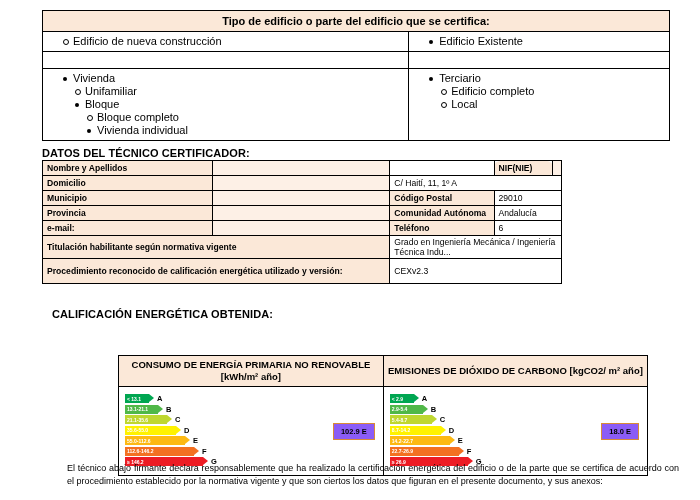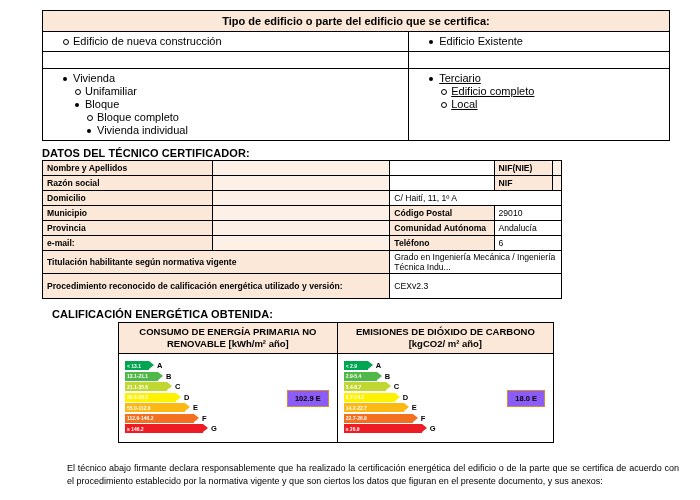--- a/index.html
+++ b/index.html
@@ -117,22 +117,23 @@
 
   
   .cal-wrap {
     position: absolute;
     left: 118px;
     top: 322px;
     width: 552px;
   }
   .cal-table {
     border-collapse: collapse;
-    width: 436px;
+    width: 530px;
     font-size: 9px;
+    margin-top: 33px;
   }
   .cal-table th {
     border: 1px solid #000;
     background: #fbe8d8;
     font-weight: bold;
     font-size: 9.5px;
     padding: 3px 2px;
     line-height: 12px;
   }
   .cal-table td {
@@ -238,47 +239,40 @@
     <tr>
       <td style="height:62px;">
         <ul class="opt">
           <li class="bullet-filled">Vivienda</li>
           <li class="lvl2 bullet-open">Unifamiliar</li>
           <li class="lvl2 bullet-filled">Bloque</li>
           <li class="lvl3 bullet-open">Bloque completo</li>
           <li class="lvl3 bullet-filled">Vivienda individual</li>
         </ul>
       </td>
-      <td style="height:62px;text-decoration:underline;">
+      <td style="height:62px;">
         <ul class="opt">
           <li class="bullet-filled">Terciario</li>
           <li class="lvl2 bullet-open">Edificio completo</li>
           <li class="lvl2 bullet-open">Local</li>
         </ul>
       </td>
     </tr>
   </tbody>
     </table>
 
   <div class="sec-title" id="tech-title">DATOS DEL TÉCNICO CERTIFICADOR:</div>
 
   <table class="tech-table">
     <tbody>
         <tr>
       <td class="lbl" style="width:172px;">Nombre y Apellidos</td>
       <td class="val-shade" style="width:192px;"></td>
       <td class="val" style="width:98px;"></td>
       <td class="lbl" style="width:62px;border-radius:6px;">NIF(NIE)</td>
-      <td class="val-shade"></td>
-    </tr>
-    <tr>
-      <td class="lbl">Razón social</td>
-      <td class="val-shade"></td>
-      <td class="val"></td>
-      <td class="lbl">NIF</td>
       <td class="val-shade"></td>
     </tr>
     <tr>
       <td class="lbl">Domicilio</td>
       <td class="val-shade"></td>
       <td class="val" colspan="3">C/ Haití, 11, 1º A</td>
     </tr>
     <tr>
       <td class="lbl">Municipio</td>
       <td class="val-shade"></td>

